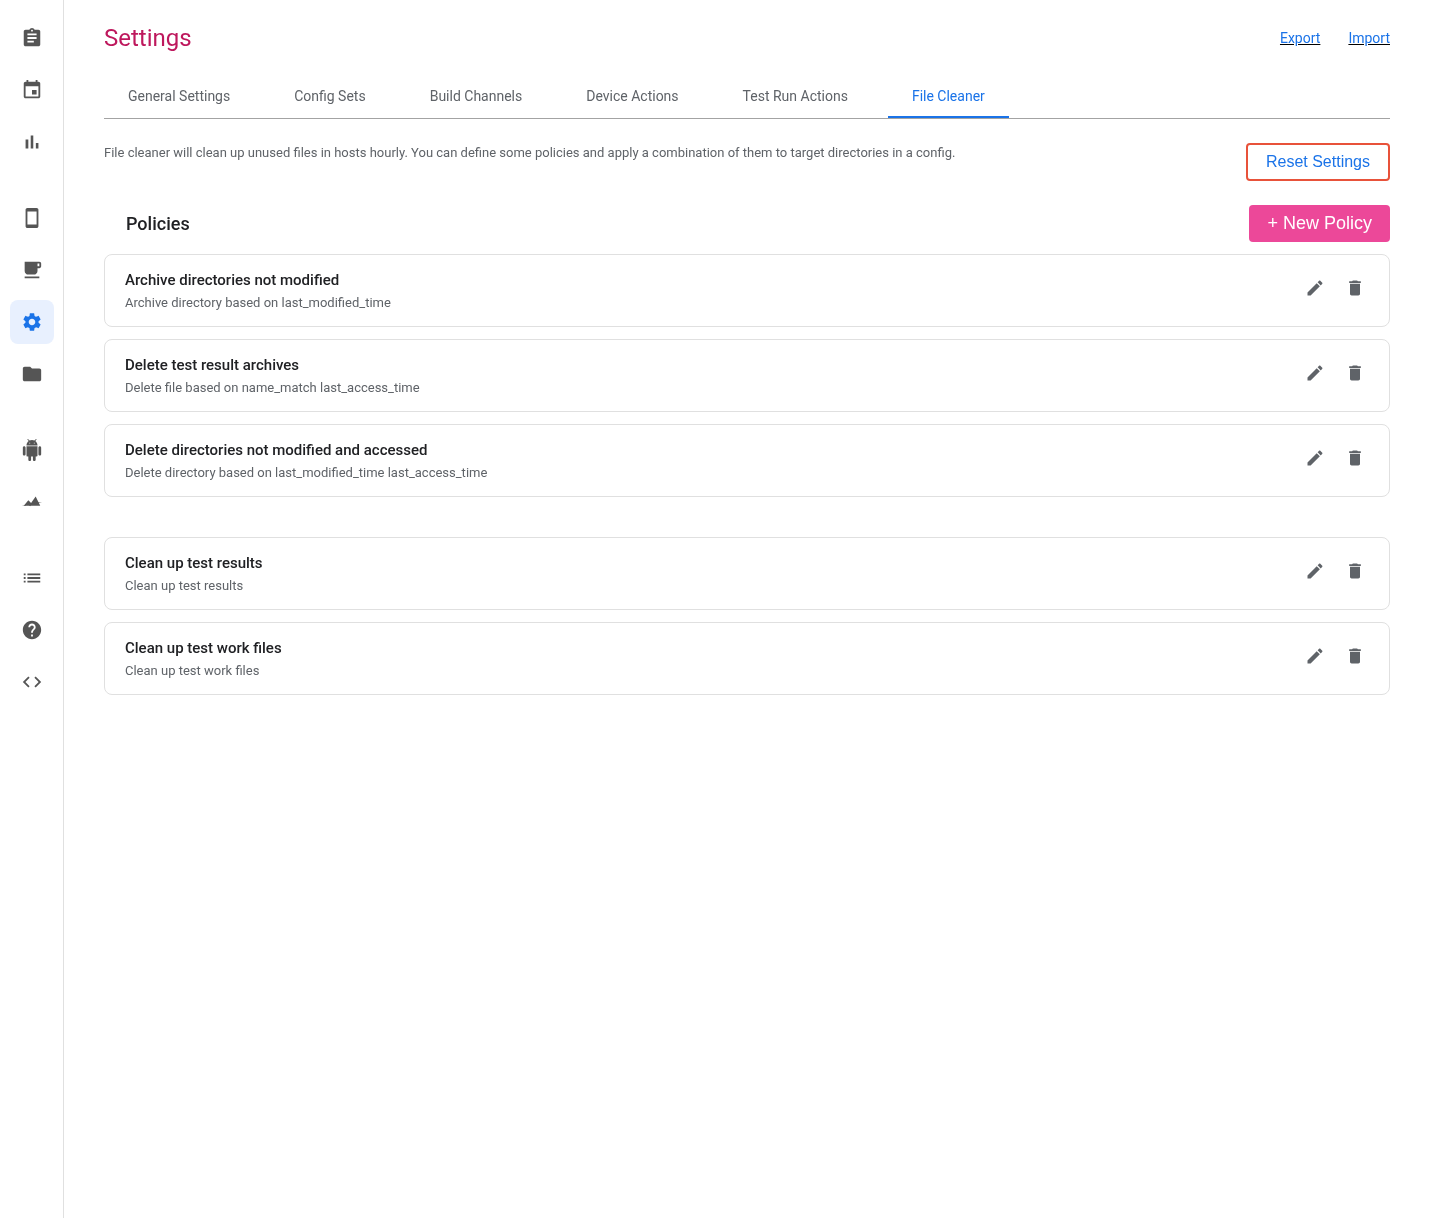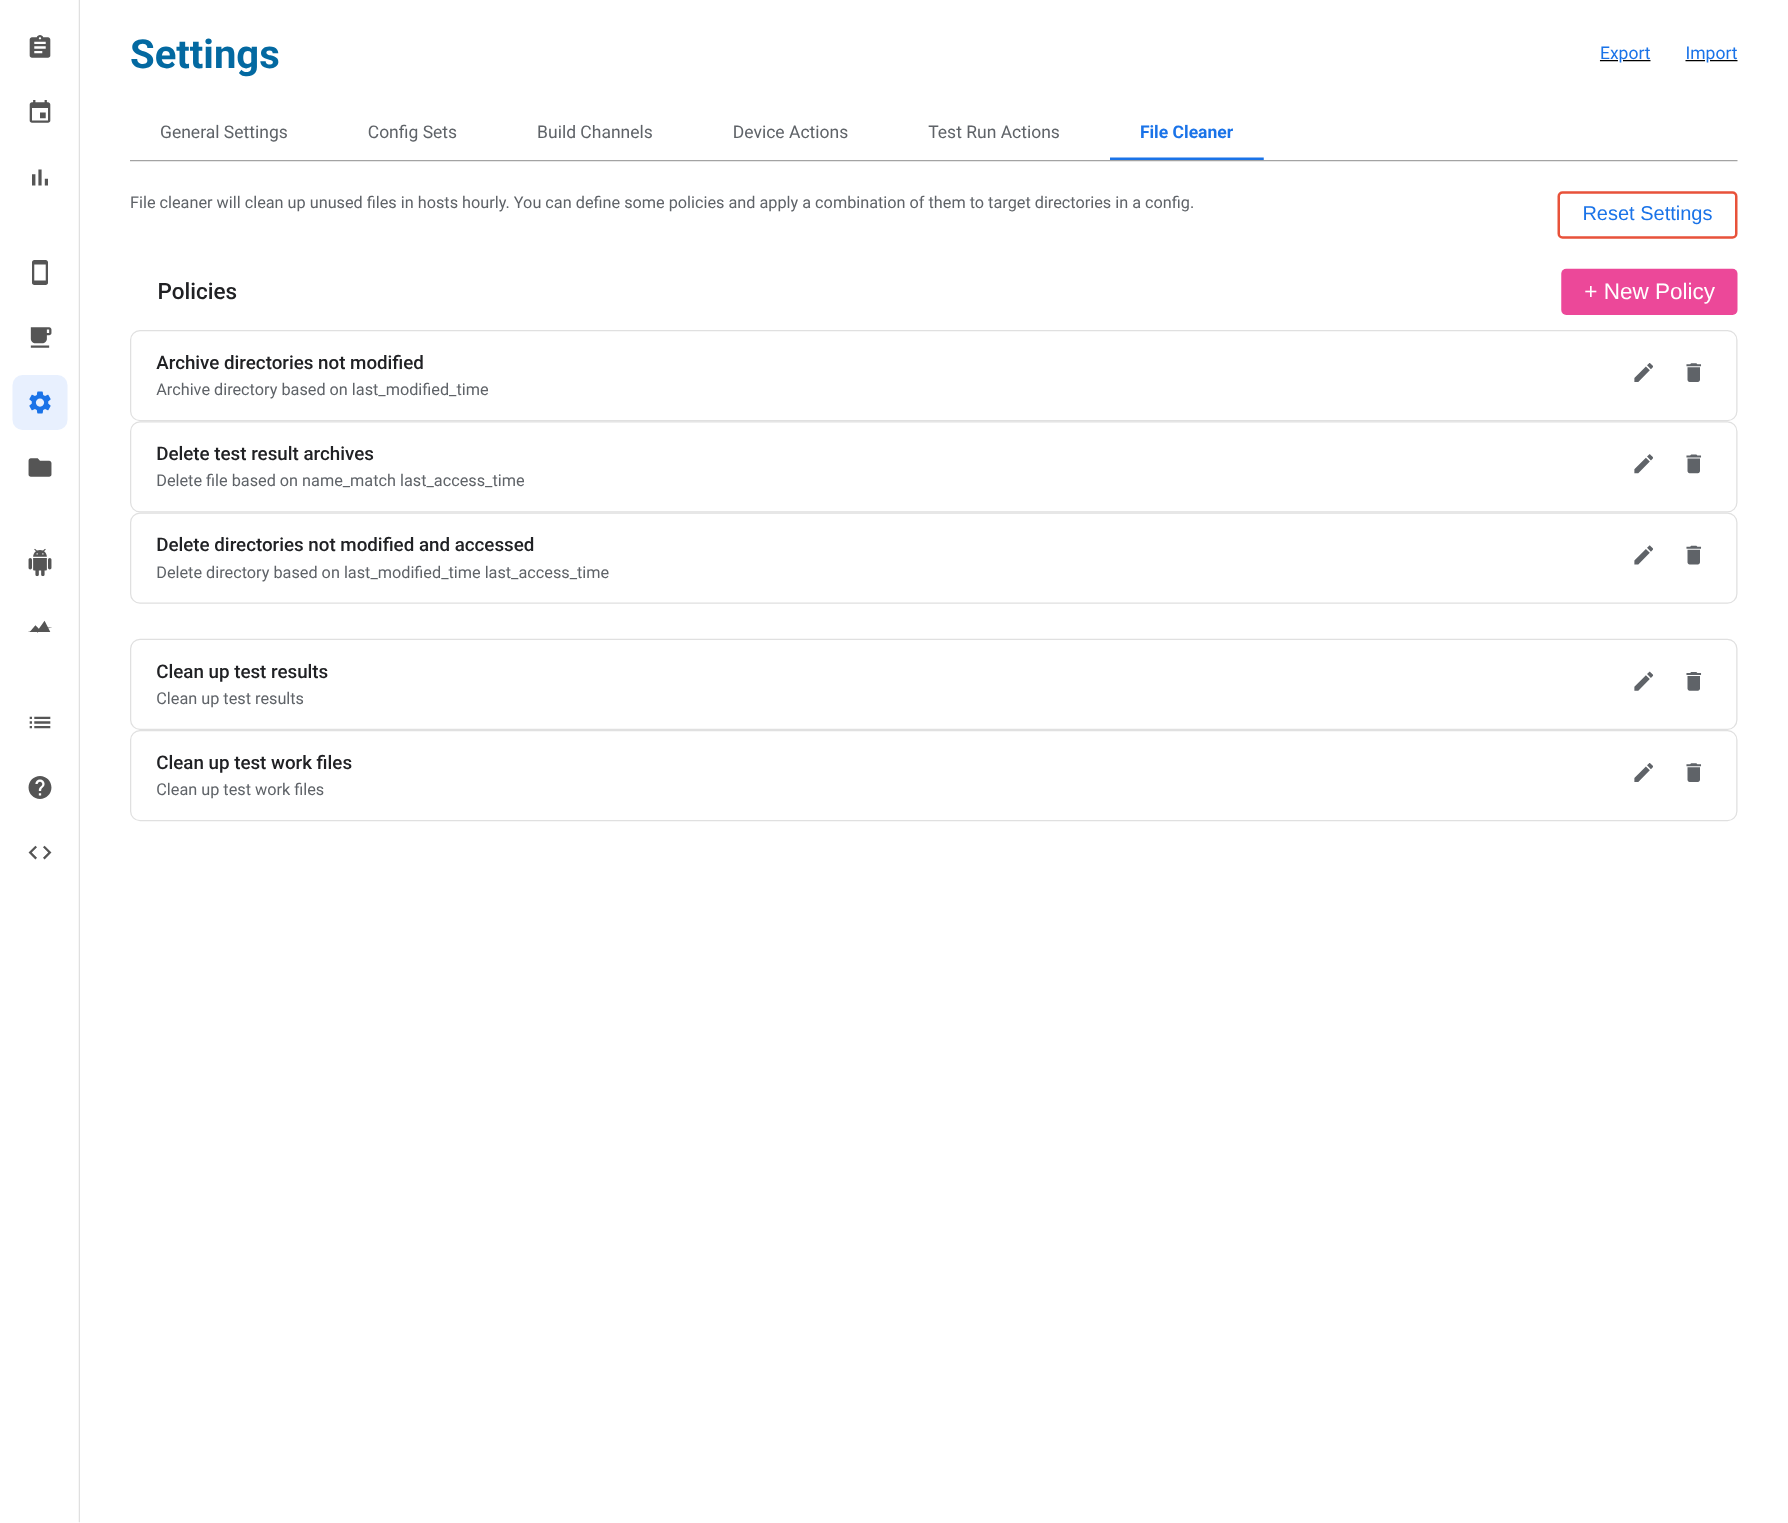--- a/index.html
+++ b/index.html
@@ -43,23 +43,23 @@
     }
 
     
     .header {
       display: flex;
       align-items: center;
       justify-content: space-between;
       margin-bottom: 24px;
     }
     .header-title {
-      font-size: 32px;
-      font-weight: 700;
-      color: #0369a1;
+      font-size: 24px;
+      font-weight: 400;
+      color: #be185d;
     }
     .header-actions {
       display: flex;
       gap: 28px;
       text-decoration: underline;
     }
     .header-link {
       font-size: 14px;
       color: #1a73e8;
       cursor: pointer;
@@ -77,21 +77,21 @@
       padding: 12px 24px;
       font-size: 14px;
       color: #5f6368;
       cursor: pointer;
       border-bottom: 2px solid transparent;
       white-space: nowrap;
     }
     .tab.active {
       color: #1a73e8;
       border-bottom: 2px solid #1a73e8;
-      font-weight: 700;
+      font-weight: 400;
     }
 
     
     .description-bar {
       display: flex;
       align-items: flex-start;
       justify-content: space-between;
       margin-bottom: 24px;
       gap: 12px;
     }
@@ -135,20 +135,21 @@
       border-radius: 4px;
       cursor: pointer;
       font-weight: 500;
     }
 
     
     .card {
       border: 1px solid #e0e0e0;
       border-radius: 8px;
       padding: 16px 20px;
+      margin-bottom: 12px;
       display: flex;
       align-items: center;
       justify-content: space-between;
       background: #fff;
     }
     .card-content {
       display: flex;
       flex-direction: column;
       gap: 6px;
     }

